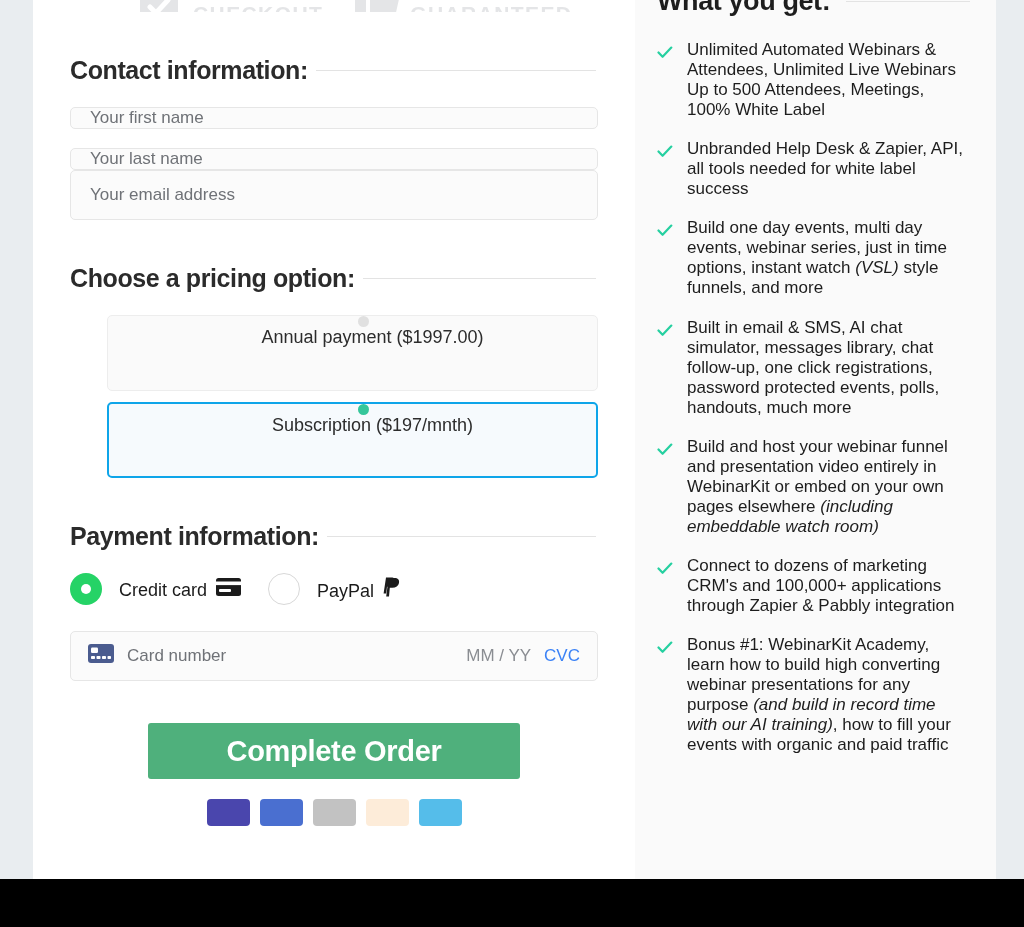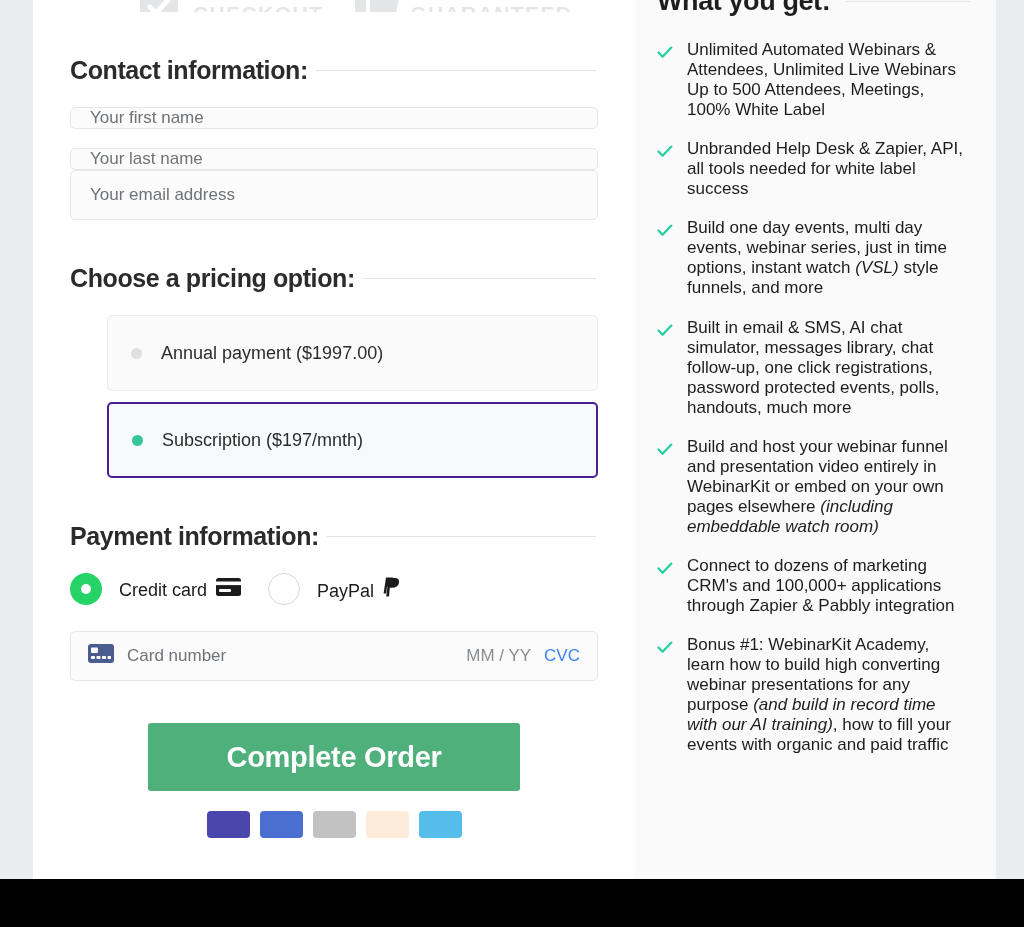--- a/index.html
+++ b/index.html
@@ -113,31 +113,32 @@
   }
   .fld.full { }
 
   
   .price-wrap { margin-top: 4px; padding-left: 37px; }
   .price-opt {
     height: 76px;
     display: flex;
     align-items: center;
     border-radius: 5px;
-    padding-left: 23px;
+    padding-left: 40px;
     font-size: 18px;
     color: #2c2c2c;
+    flex-direction: column;
   }
   .price-opt.unsel {
     background: #fafafa;
     border: 1px solid #ededed;
   }
   .price-opt.sel {
     background: #f6fafd;
-    border: 2px solid #4c1d95;
+    border: 2px solid #0ea5e9;
     margin-top: 11px;
   }
   .dot {
     width: 11px; height: 11px;
     border-radius: 50%;
     margin-right: 19px;
     flex: 0 0 auto;
   }
   .dot.off { background: #e0e0e0; }
   .dot.on  { background: #35c69a; }
@@ -183,21 +184,21 @@
     color: #6f7277;
   }
   .card-fld .cn { margin-left: 13px; flex: 1 1 auto; }
   .card-fld .mmyy { color: #8a8d92; margin-right: 13px; }
   .card-fld .cvc  { color: #3b82f6; }
 
   
   .cta-wrap { display: flex; justify-content: center; margin-top: 42px; }
   .cta {
     width: 372px;
-    height: 68px;
+    height: 56px;
     background: #4fb07c;
     border: none;
     border-radius: 3px;
     color: #ffffff;
     font-size: 29px;
     font-weight: 700;
     font-family: "Liberation Sans", sans-serif;
     letter-spacing: -0.3px;
     cursor: pointer;
   }

